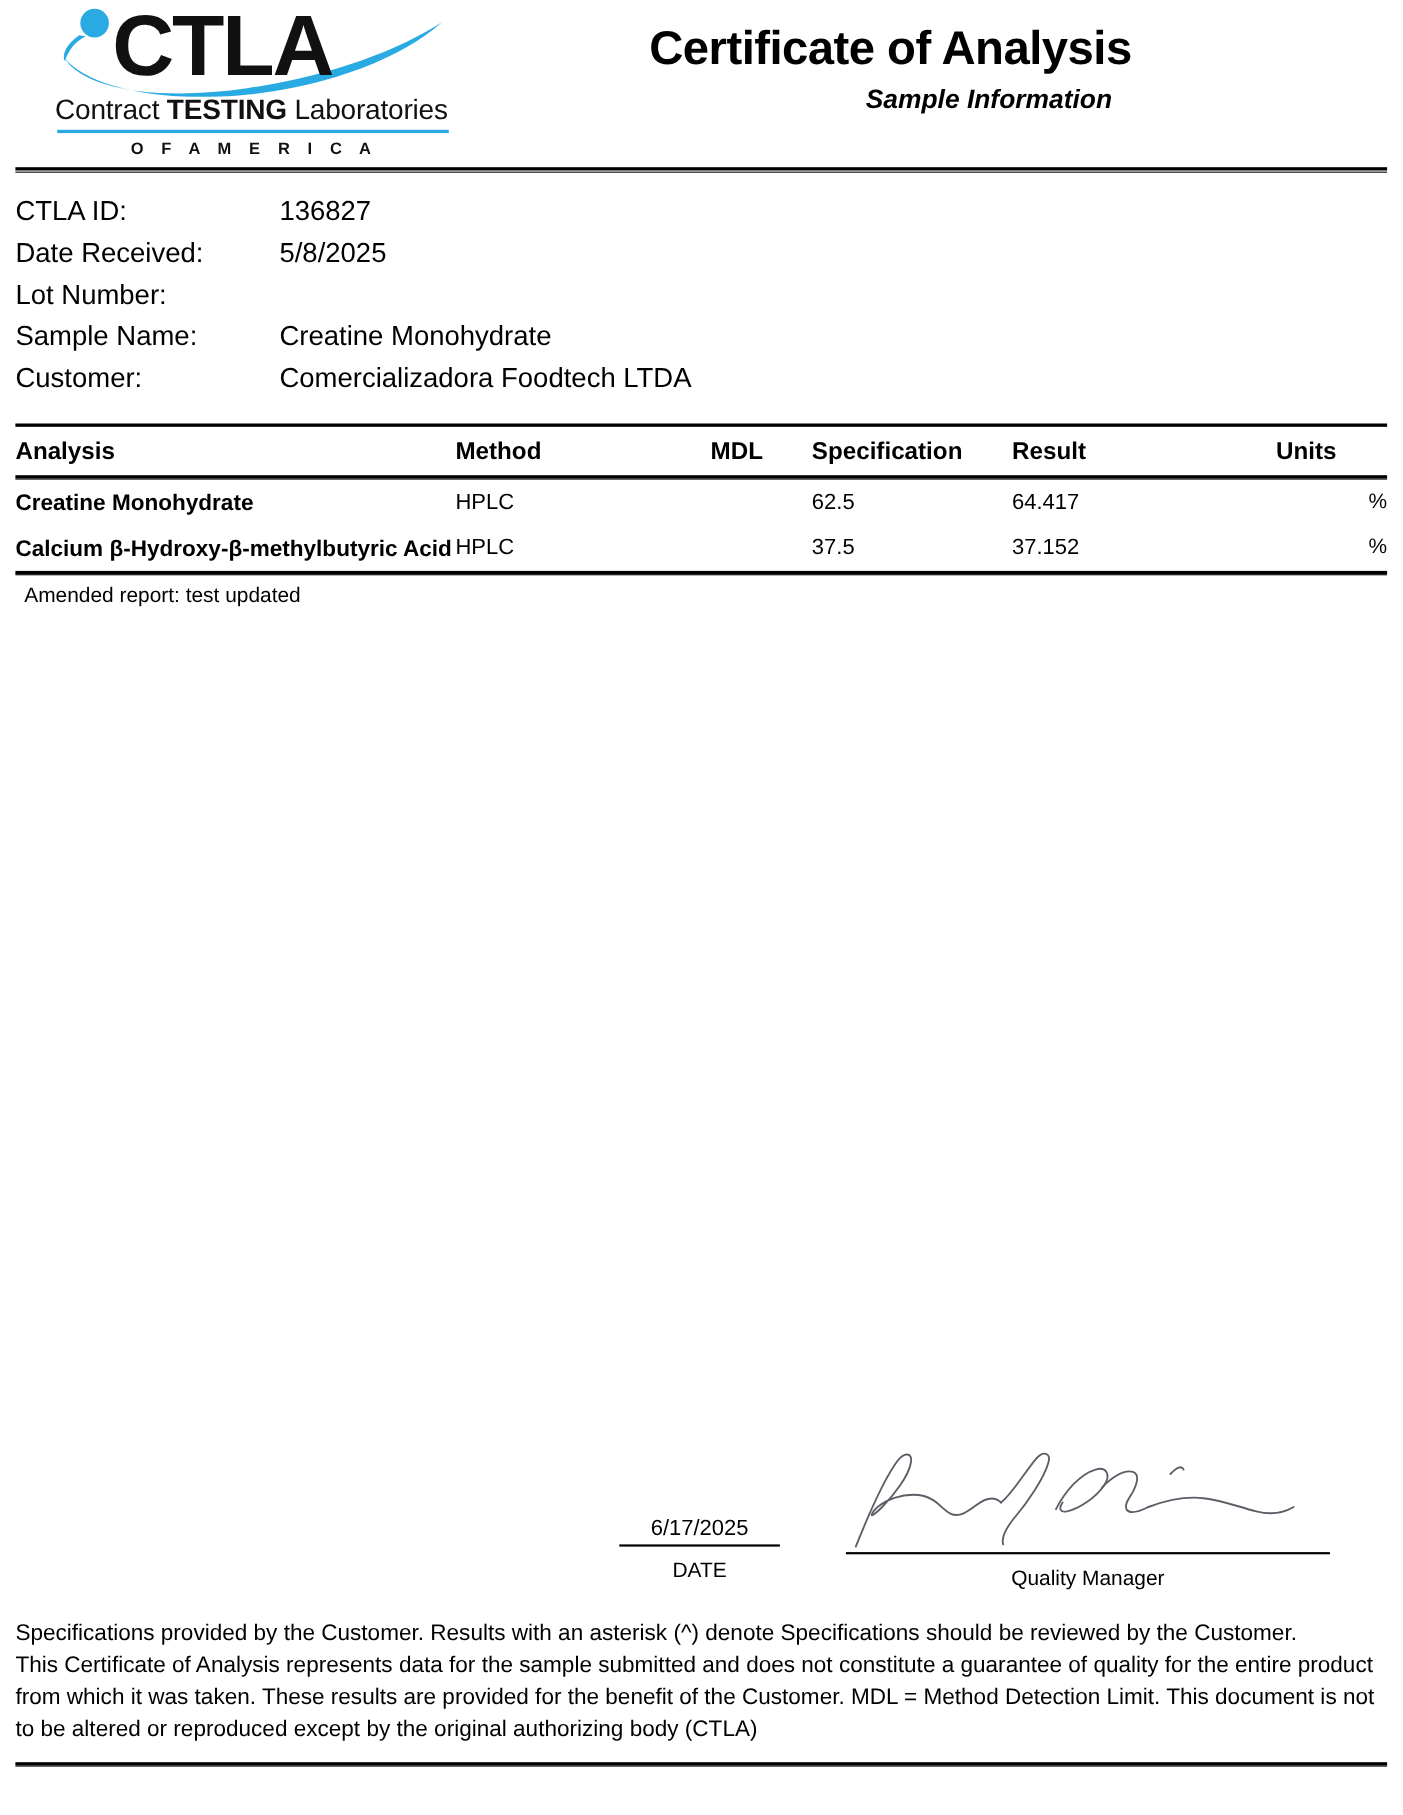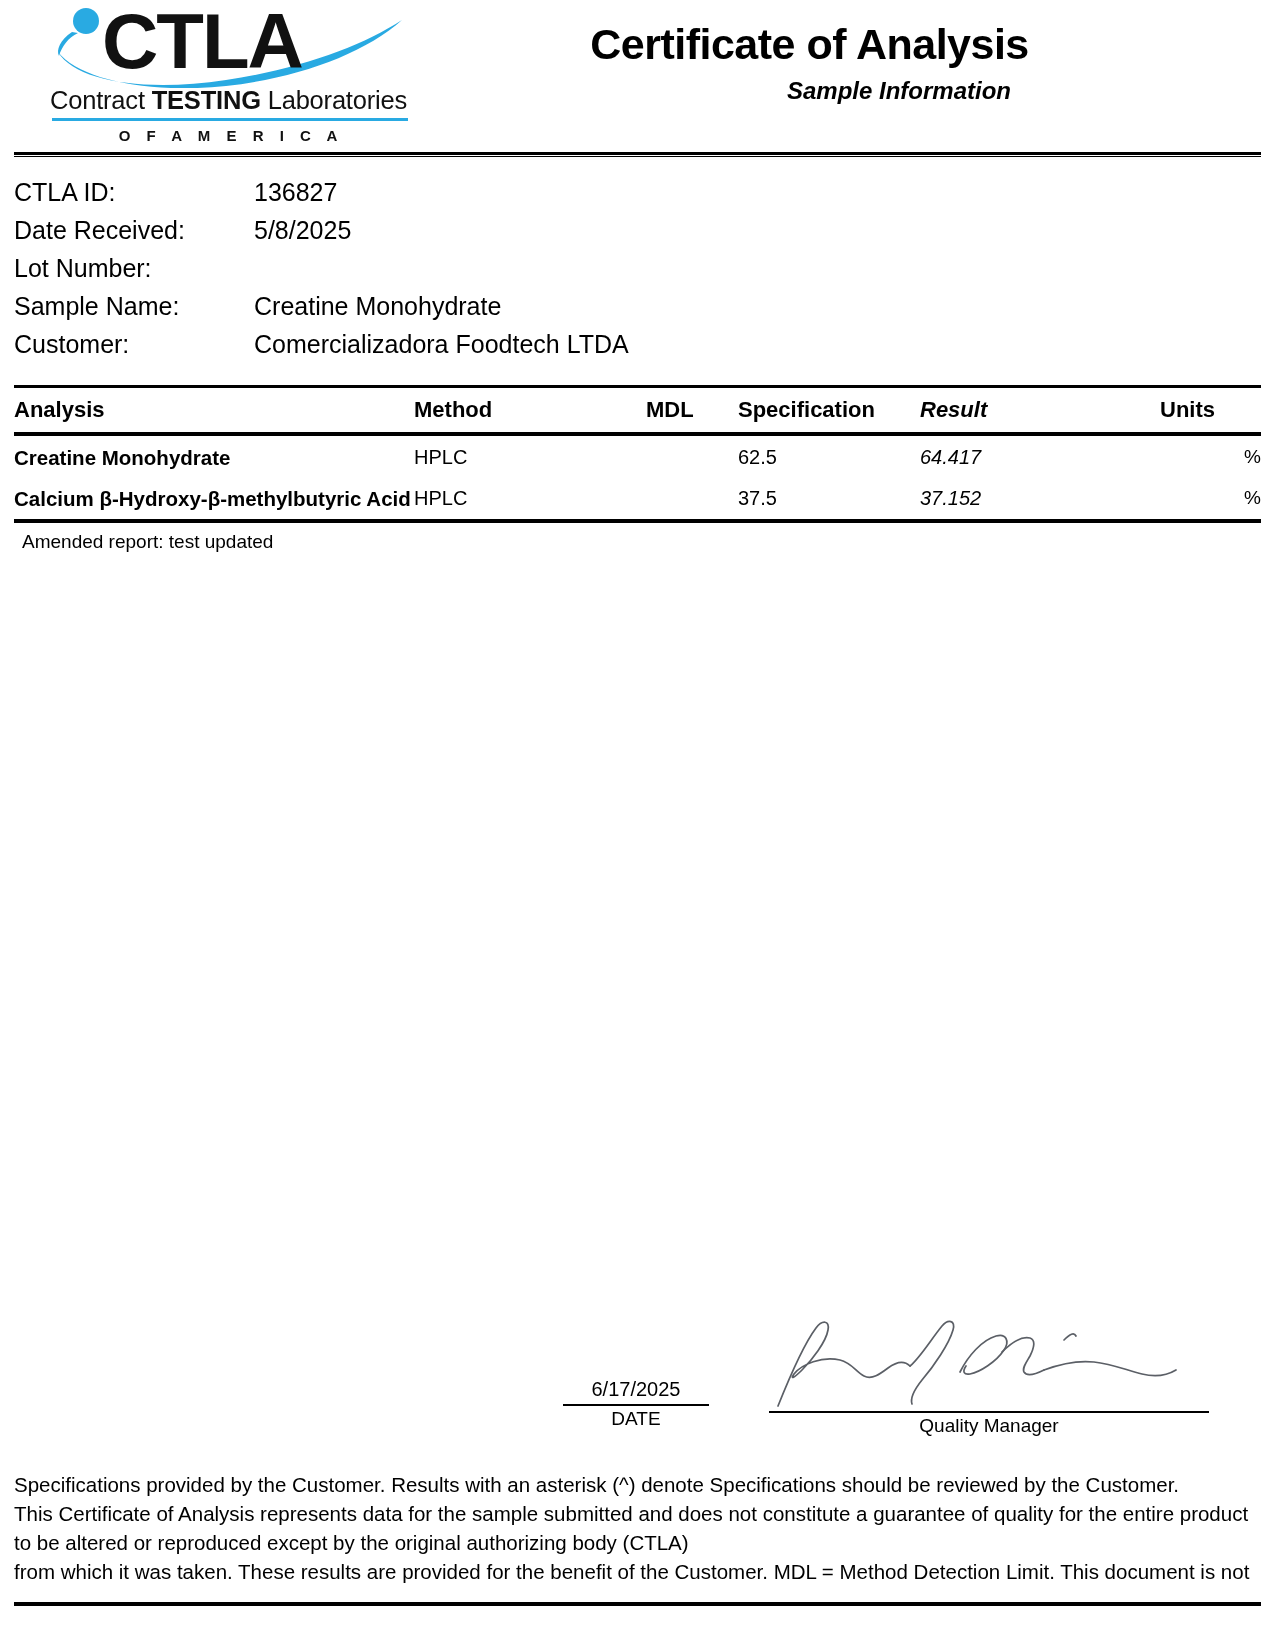--- a/index.html
+++ b/index.html
@@ -138,21 +138,21 @@
   }
   table.results td {
     padding: 9px 0 6px 0;
     vertical-align: top;
     line-height: 1.25;
   }
   .col-analysis { width: 400px; }
   .col-method   { width: 232px; }
   .col-mdl      { width: 92px;  text-align: right; }
   .col-spec     { width: 182px; }
-  .col-result   { width: 240px; font-style: italic; }
+  .col-result   { width: 240px; }
   .col-units    { width: auto;  text-align: right; padding-right: 66px; }
   th.col-spec { padding-left: 8px; }
   td.col-spec { padding-left: 8px; }
   th.col-units { text-align: right; padding-right: 62px; }
   td.col-units { text-align: right; padding-right: 74px; font-size: 19px; }
   .analysis-name { font-weight: 700; font-size: 20.5px; }
   .amend-note {
     font-size: 19px;
     padding: 8px 0 0 8px;
   }
@@ -171,21 +171,21 @@
     width: 146px;
     text-align: center;
   }
   .sig-date {
     font-size: 20px;
     padding-bottom: 3px;
   }
   .sig-line { border-bottom: 2px solid #000; }
   .sig-caption {
     font-size: 19px;
-    padding-top: 2px;
+    padding-top: 12px;
   }
   .sig-right {
     position: absolute;
     left: 755px;
     width: 440px;
     text-align: center;
   }
   .sig-scribble {
     position: absolute;
     left: -5px;
@@ -339,19 +339,19 @@
         </g>
       </svg>
       <div class="sig-line"></div>
       <div class="sig-caption">Quality Manager</div>
     </div>
   </div>
 
   <div class="disclaimer">
     <p>Specifications provided by the Customer. Results with an asterisk (^) denote Specifications should be reviewed by the Customer.</p>
     <p>This Certificate of Analysis represents data for the sample submitted and does not constitute a guarantee of quality for the entire product</p>
+    <p>from which it was taken. These results are provided for the benefit of the Customer.  MDL = Method Detection Limit. This document is not</p>
     <p>to be altered or reproduced except by the original authorizing body (CTLA)</p>
-    <p>from which it was taken. These results are provided for the benefit of the Customer.  MDL = Method Detection Limit. This document is not</p>
   </div>
 
   <div class="footer-rule"></div>
 
 </div>
 
 </body></html>

